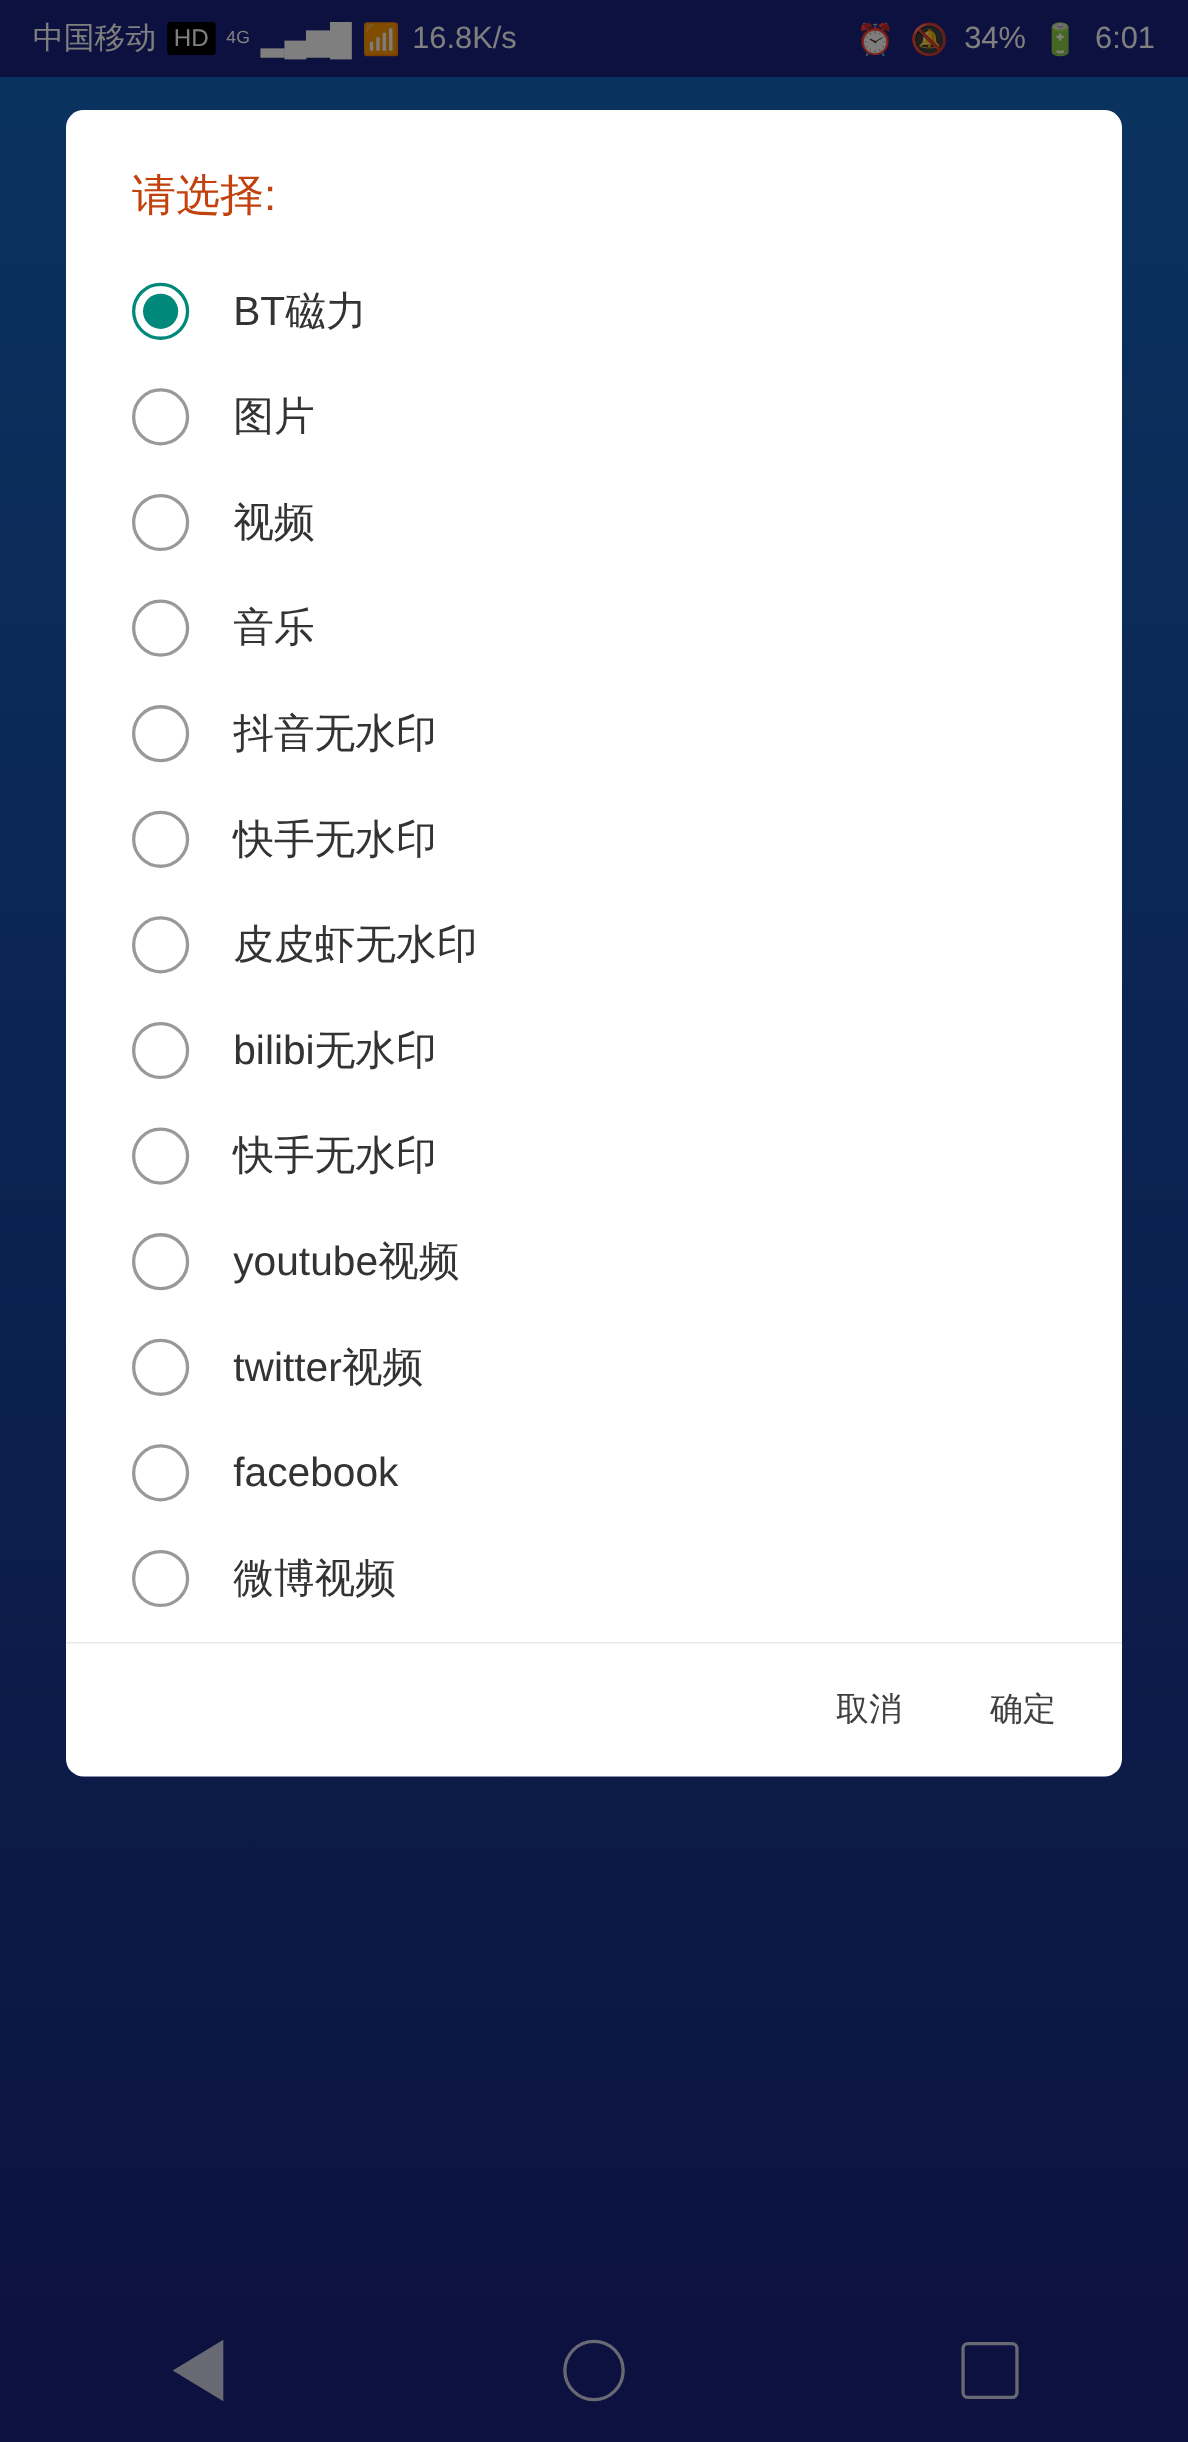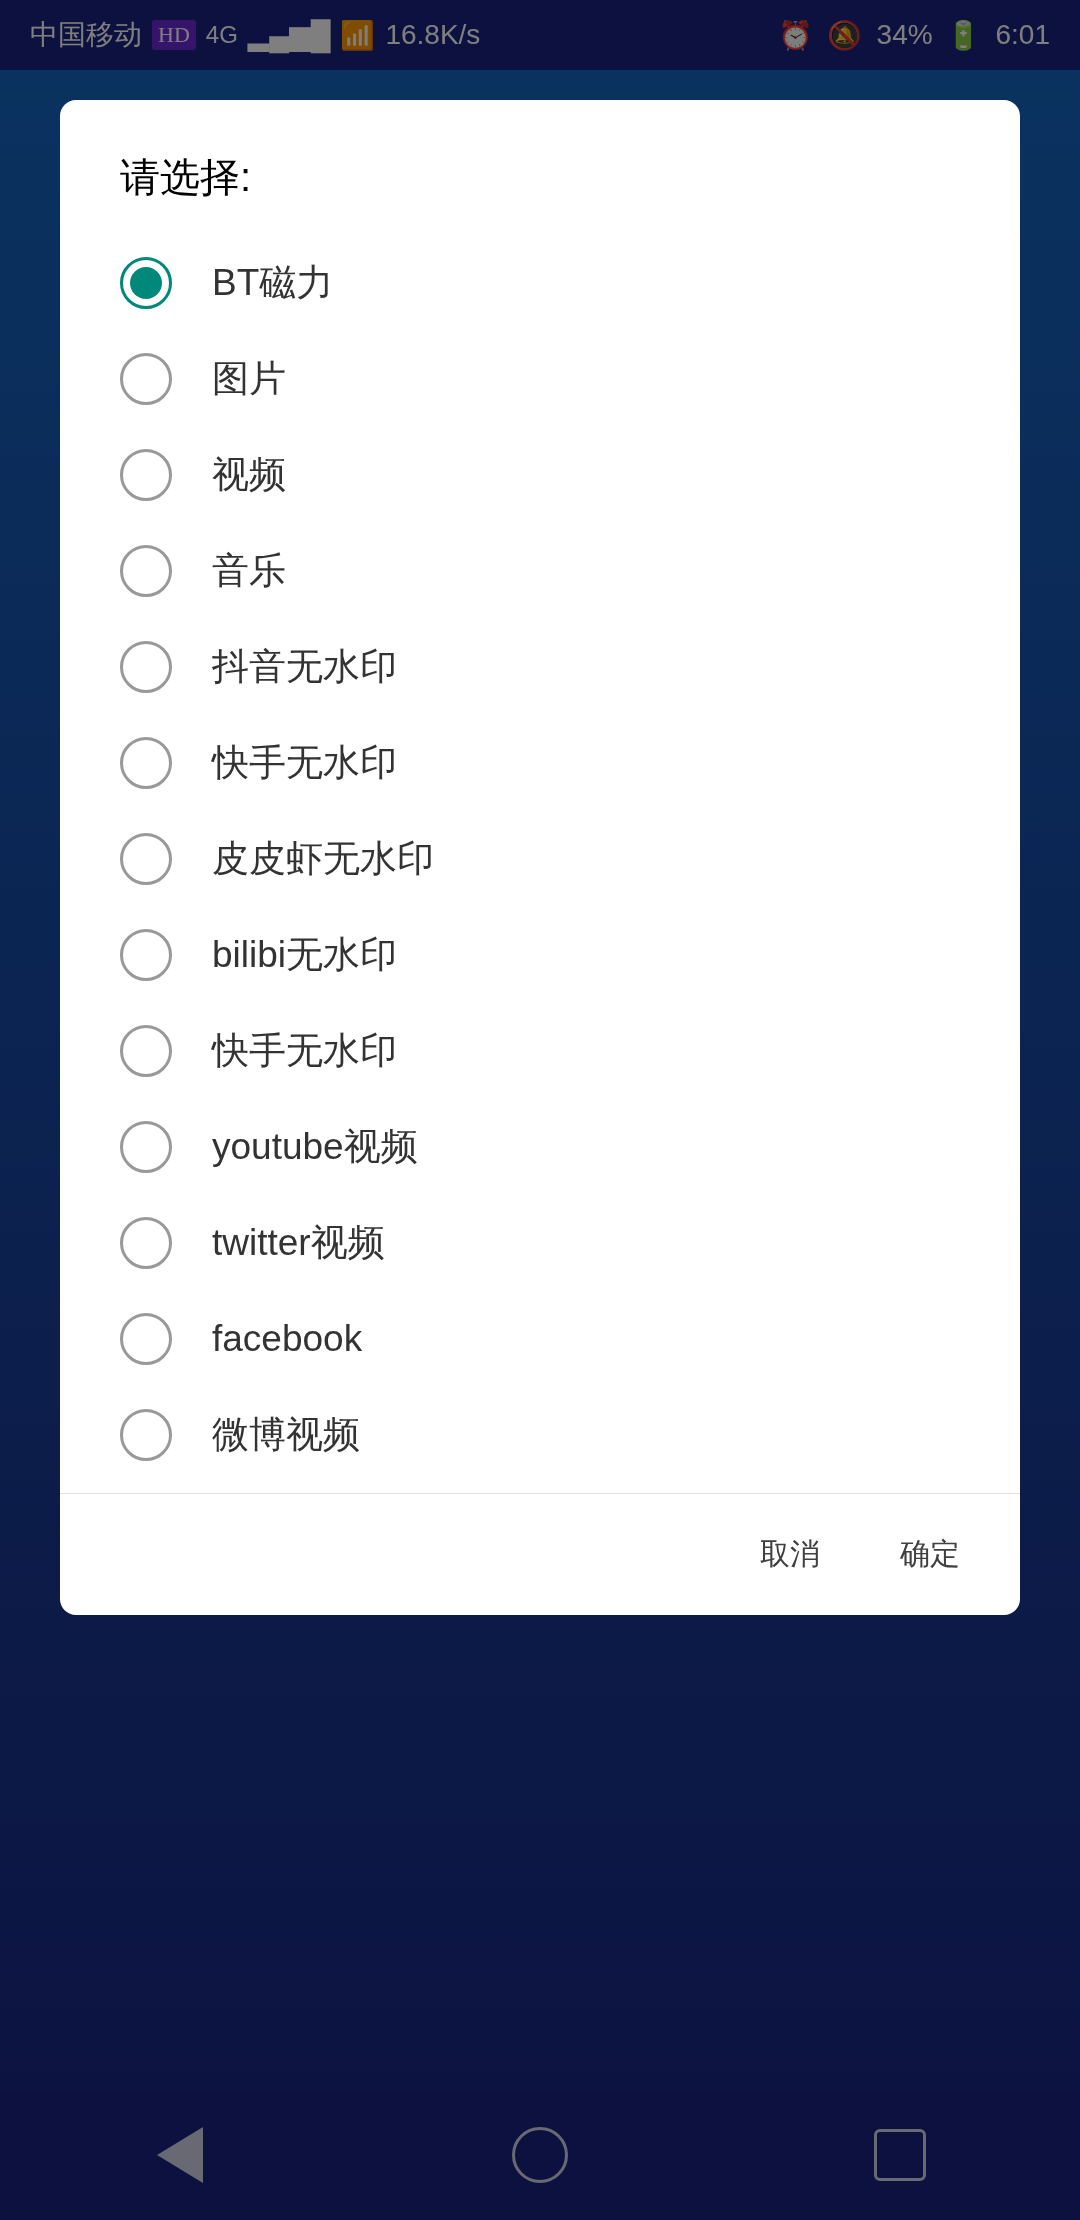--- a/index.html
+++ b/index.html
@@ -80,21 +80,21 @@
       right: 60px;
       background: #ffffff;
       border-radius: 16px;
       z-index: 20;
       padding-bottom: 0;
       overflow: hidden;
     }
 
     .dialog-title {
       font-size: 40px;
-      color: #000000;
+      color: #c2410c;
       padding: 50px 60px 30px 60px;
       font-weight: normal;
     }
 
     .dialog-options {
       padding: 0 40px;
     }
 
     .radio-option {
       display: flex;
@@ -199,22 +199,22 @@
       border: 3px solid rgba(255,255,255,0.8);
       border-radius: 6px;
     }
   </style>
 </head>
 <body>
 
 <div class="status-bar">
   <div class="status-left">
     <span>中国移动</span>
-    <span style="background:#6d28d9;padding:2px 6px;border-radius:3px;font-size:22px;font-family:Liberation Serif, serif;">HD</span>
-    <span style="font-size:24px;">4G</span>
+    <span style="background:#000000;padding:2px 6px;border-radius:3px;font-size:22px;">HD</span>
+    <span style="font-size:16px;">4G</span>
     <span>▂▄▆█</span>
     <span>📶</span>
     <span>16.8K/s</span>
   </div>
   <div class="status-right">
     <span>⏰</span>
     <span>🔕</span>
     <span>34%</span>
     <span>🔋</span>
     <span>6:01</span>

